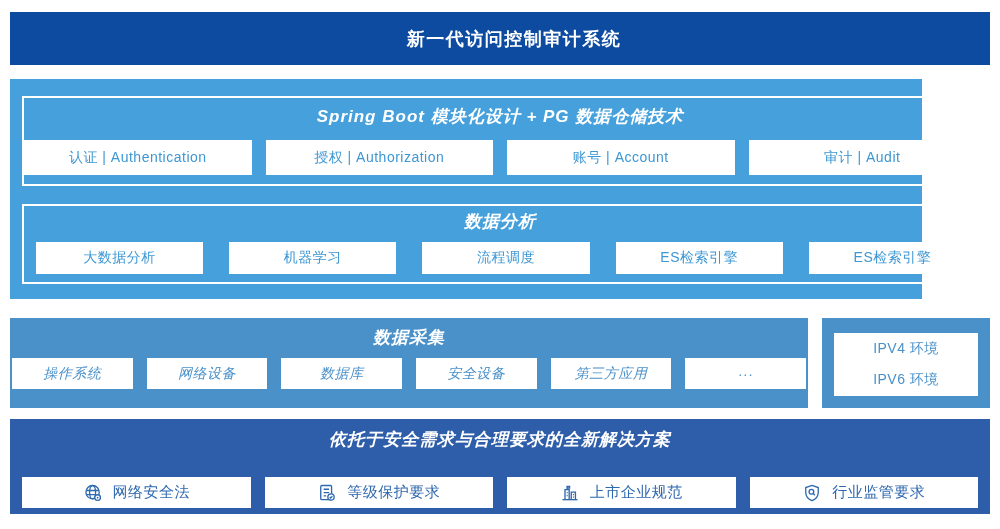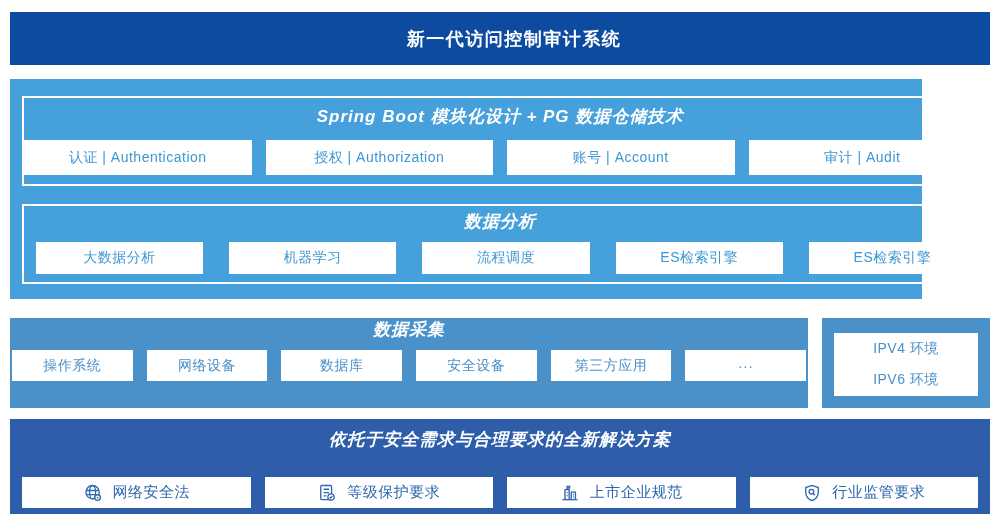--- a/index.html
+++ b/index.html
@@ -23,22 +23,22 @@
   .box-row{display:flex;gap:14px;padding:0 0;}
   .panel-modules .box-row{margin-top:12px;}
   .panel-analysis .box-row{margin-top:9px;}
   .wbox{flex:1;background:#ffffff;height:35px;display:flex;align-items:center;justify-content:center;
     color:#3d97d4;font-size:14px;letter-spacing:0.5px;}
   .panel-analysis .wbox{height:32px;margin-left:12px;}
 
   
   .section-b{position:absolute;left:10px;top:318px;width:798px;height:90px;background:#4a90c9;}
   .section-title{color:#ffffff;font-size:17px;font-weight:bold;font-style:italic;
-    text-align:center;letter-spacing:1px;}
-  .section-b .box-row{margin-top:9px;padding:0 2px;}
+    text-align:center;padding-top:8px;letter-spacing:1px;}
+  .section-b .box-row{margin-top:9px;padding:0 2px;font-style:italic;}
   .section-b .wbox{height:31px;color:#4a90c9;}
 
   
   .env-panel{position:absolute;left:822px;top:318px;width:168px;height:90px;background:#4a90c9;
     display:flex;flex-direction:column;padding:15px 12px 12px;box-sizing:border-box;}
   .env-box{flex:1;background:#ffffff;display:flex;align-items:center;justify-content:center;
     color:#4a90c9;font-size:14px;letter-spacing:0.5px;}
 
   
   .section-c{position:absolute;left:10px;top:419px;width:980px;height:95px;background:#2e5da9;}

